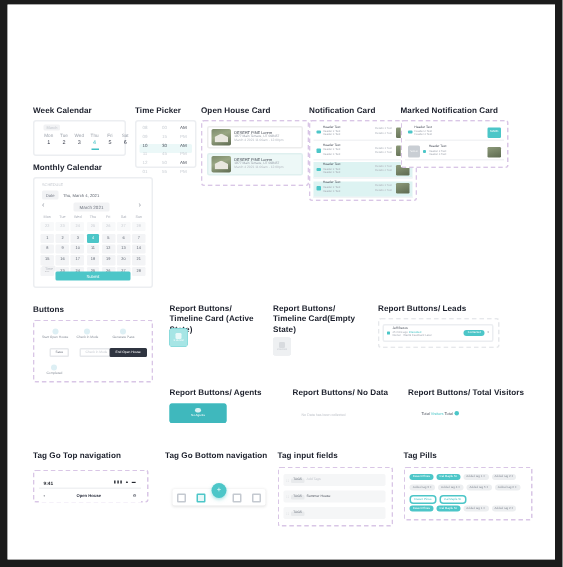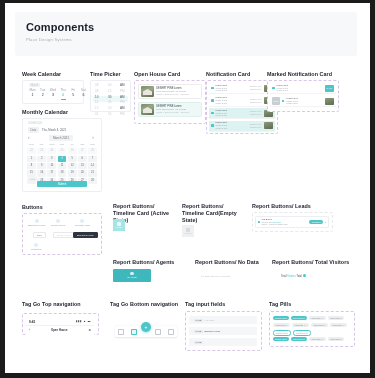--- a/index.html
+++ b/index.html
@@ -194,24 +194,20 @@
   .tpill.tealo{background:#fff;color:#4cc6c8;border:0.4px solid #4cc6c8;}
   .tpill.gray{background:#eceef0;color:#8d939d;}
   .tprow{position:absolute;left:3px;display:flex;gap:2px;flex-wrap:nowrap;}
 </style>
 </head>
 <body>
 
 <div class="frame">
 <div class="canvas">
 
-  <div class="banner">
-    <h1>Components</h1>
-    <div class="sub">Place Design Systems</div>
-  </div>
 
   <div class="sec-title" style="left:17px;top:68px;">Week Calendar</div>
   <div class="sec-title" style="left:85px;top:68px;">Time Picker</div>
   <div class="sec-title" style="left:129px;top:68px;">Open House Card</div>
   <div class="sec-title" style="left:201px;top:68px;">Notification Card</div>
   <div class="sec-title" style="left:262px;top:68px;">Marked  Notification Card</div>
 
   <div class="card" style="left:17px;top:77px;width:60px;height:22px;">
     <div class="wk-label">March</div>
     <div class="wk" id="wk-days">

